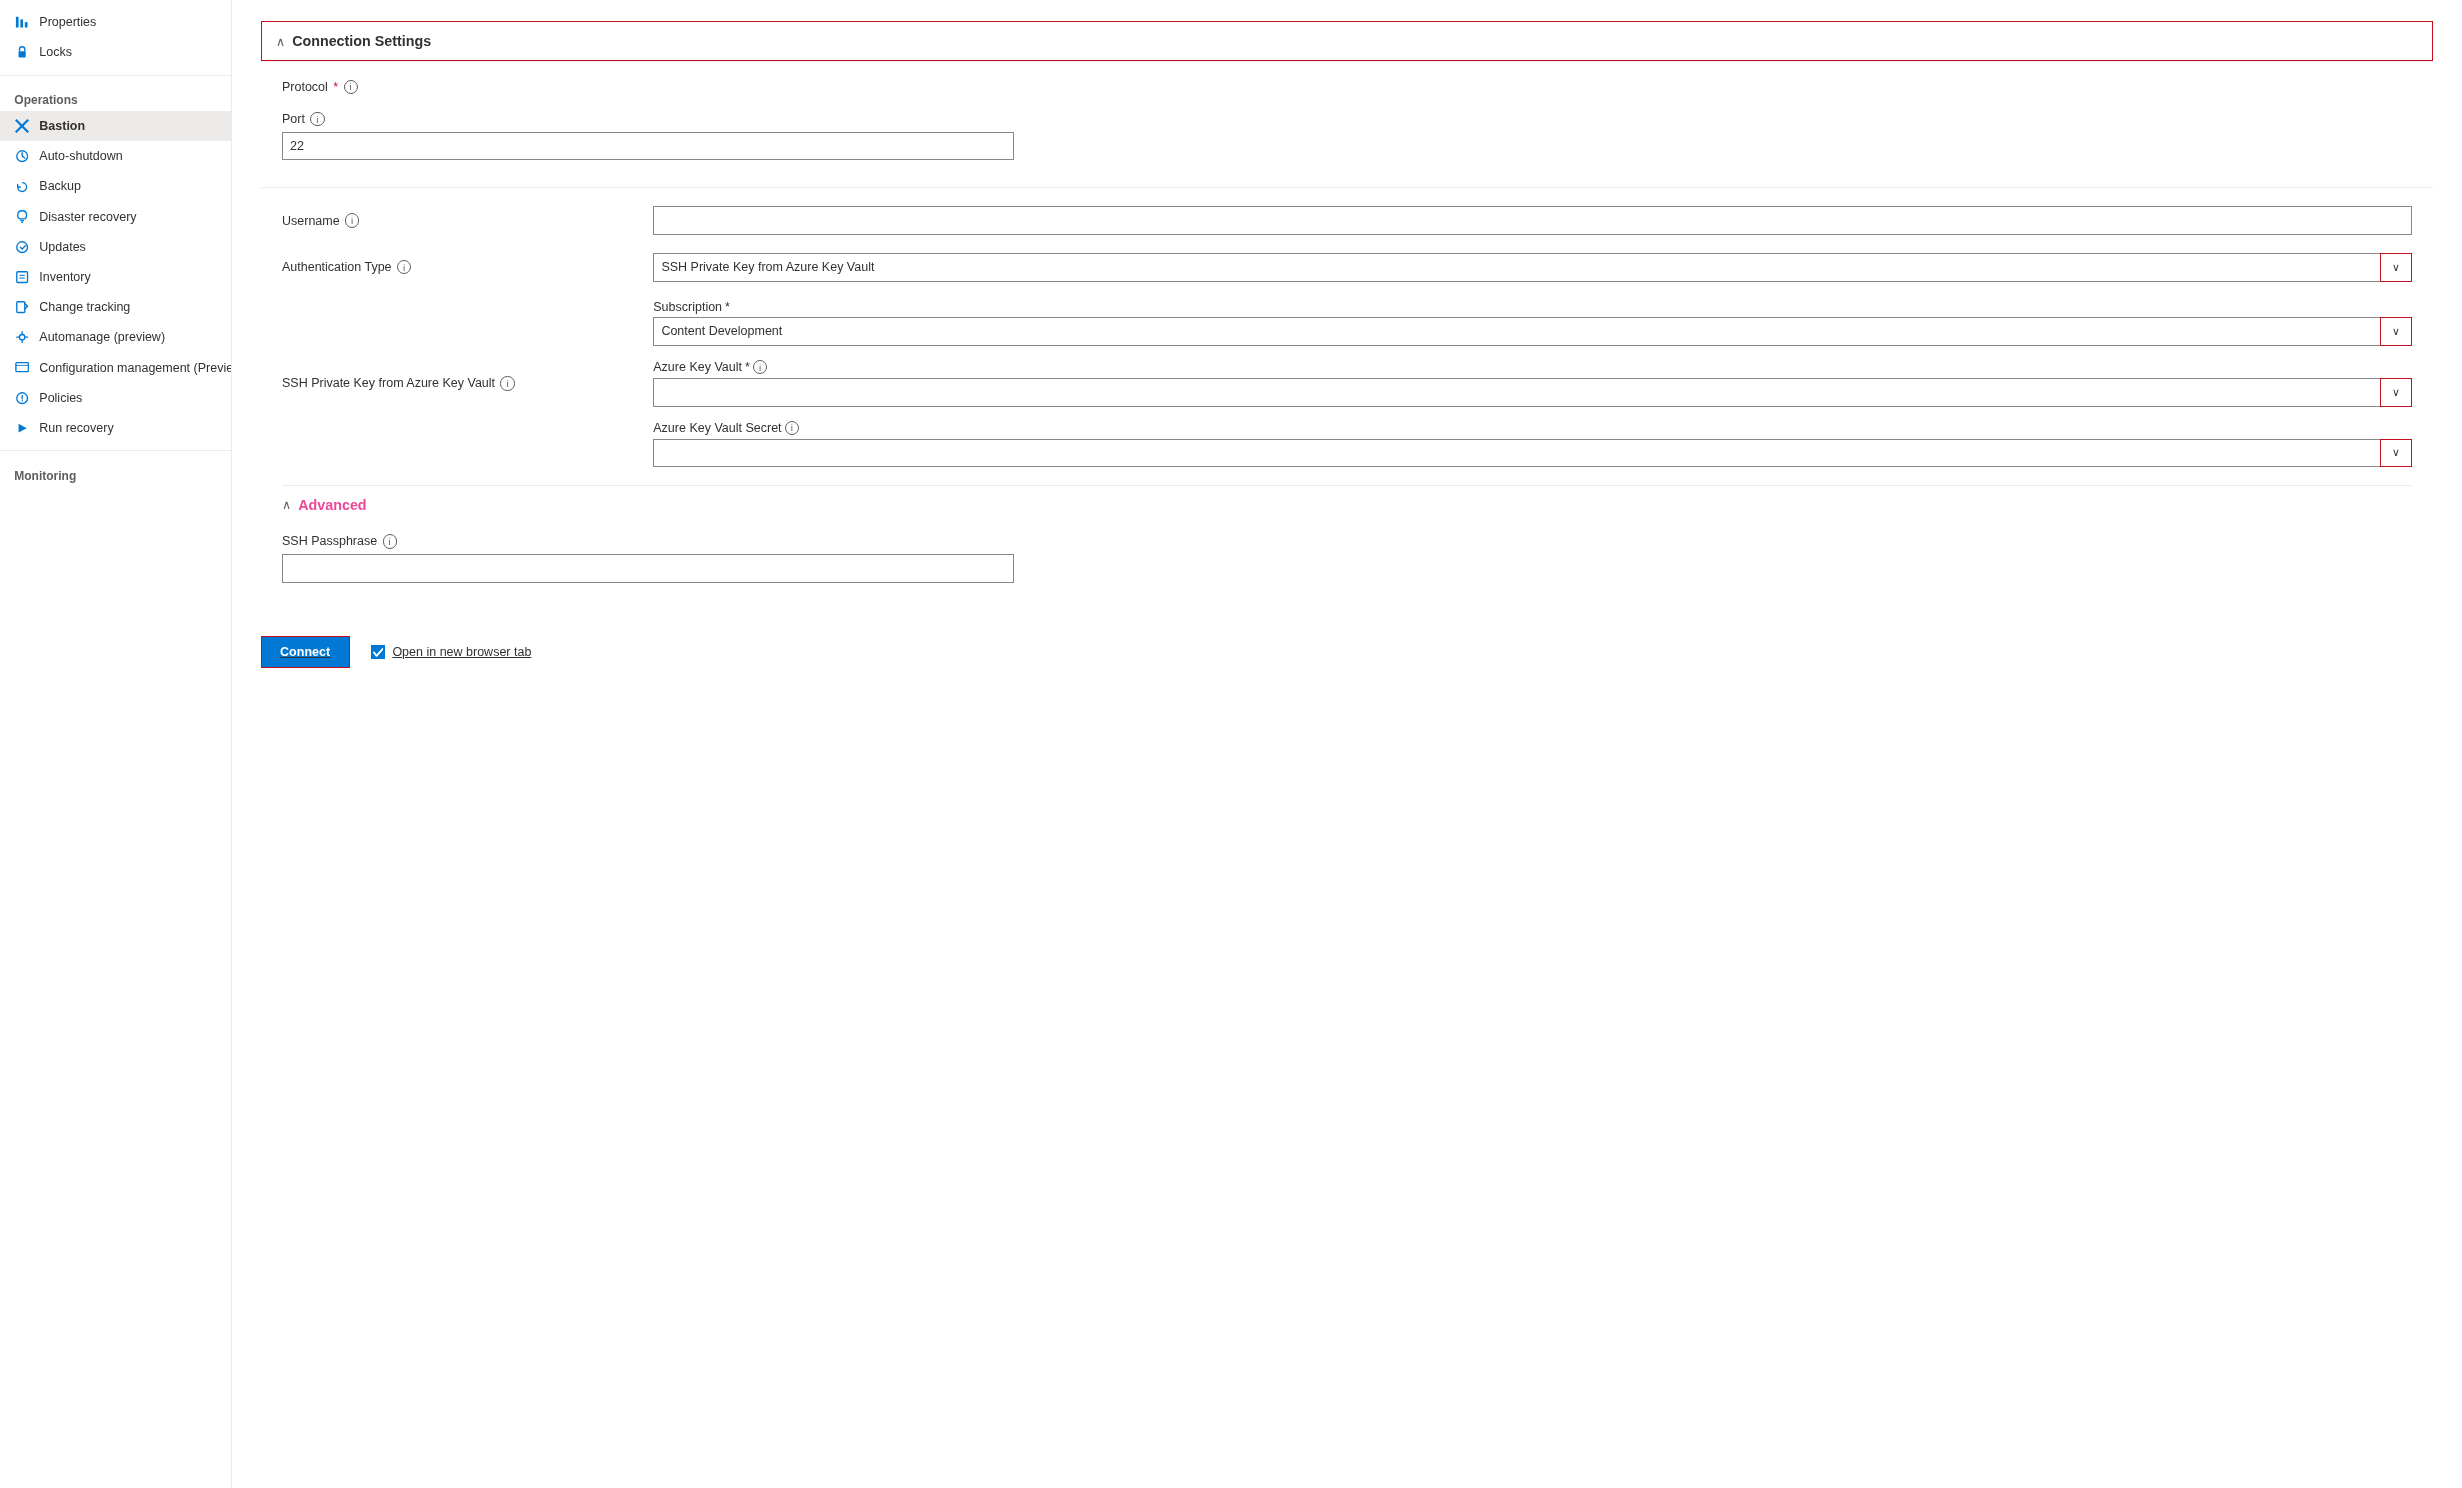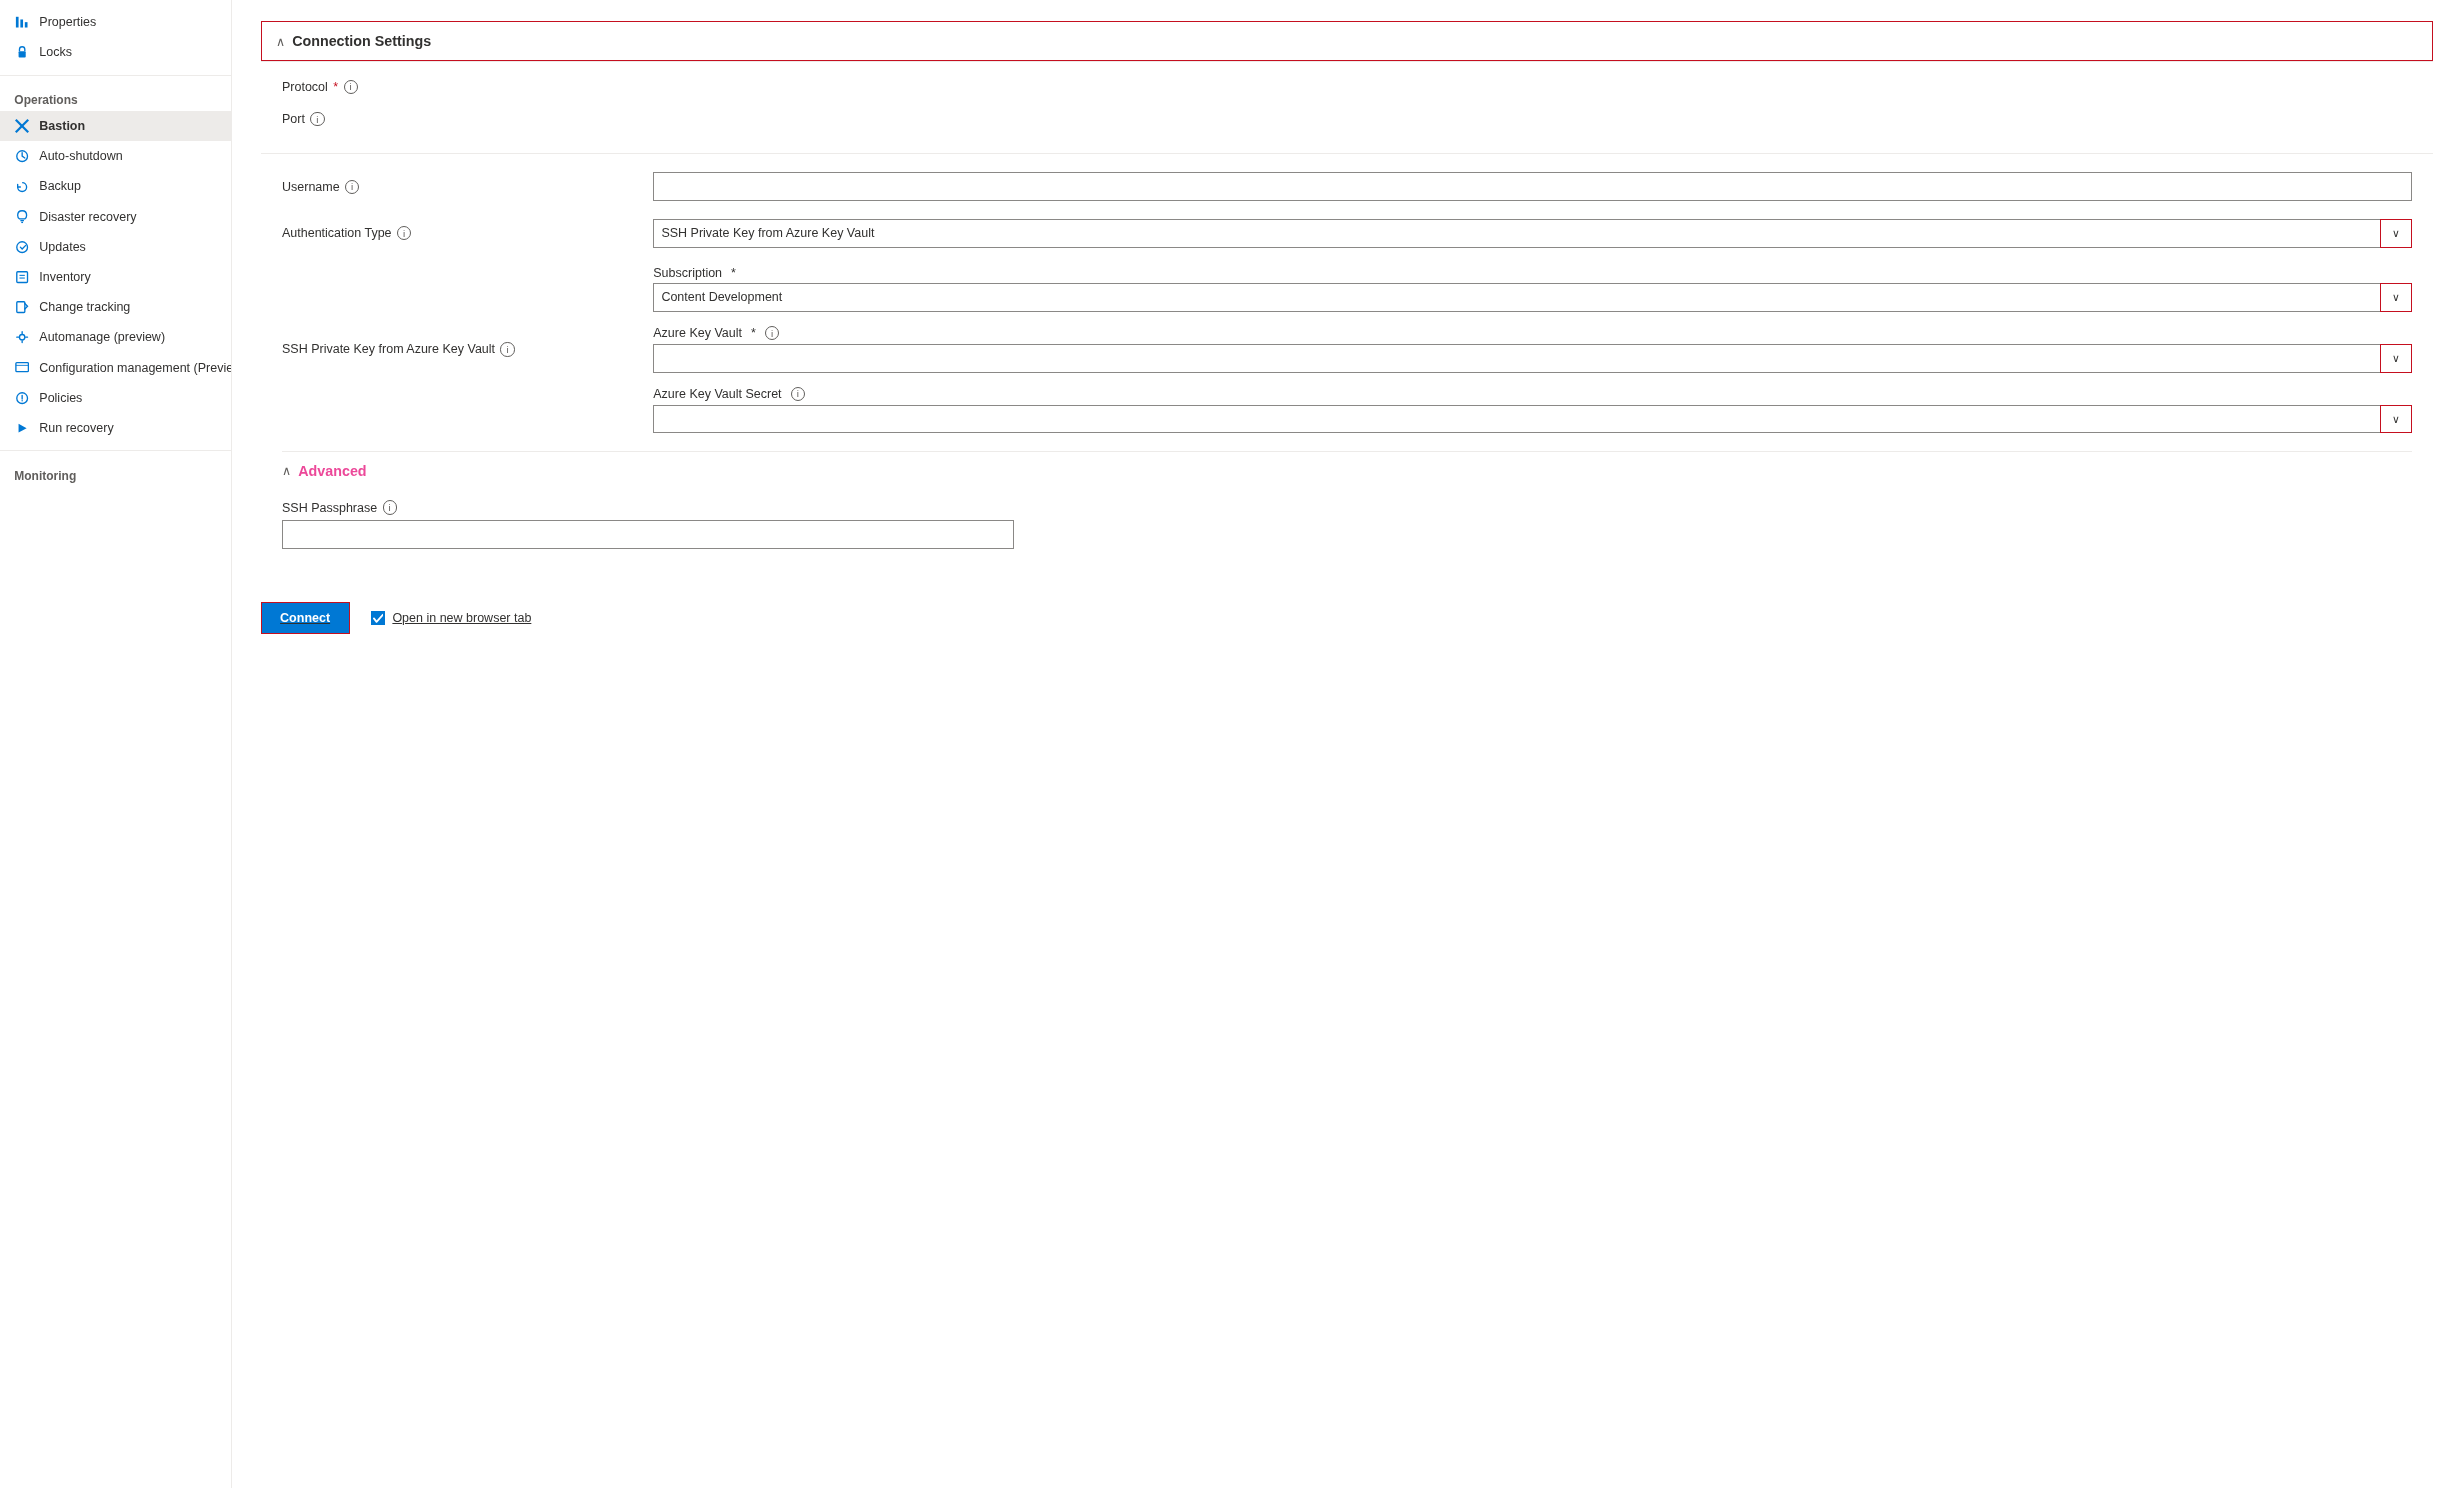--- a/index.html
+++ b/index.html
@@ -204,21 +204,21 @@
       display: flex;
       flex-direction: column;
       gap: 14.3px;
     }
     .sub-field-label {
       font-size: 12.5px;
       color: #323130;
       margin-bottom: 3.6px;
       display: flex;
       align-items: center;
-      gap: 9px;
+      gap: 3px;
     }
 
     
     .advanced-header {
       display: flex;
       align-items: center;
       gap: 7.1px;
       padding: 10.7px 0;
       cursor: pointer;
       border-top: 0.9px solid #edebe9;
@@ -440,20 +440,21 @@
           <span class="required">*</span>
           <span class="info-icon">i</span>
         </div>
       </div>
 
       <div class="port-section">
         <div class="field-label">
           <span>Port</span>
           <span class="info-icon">i</span>
         </div>
+        <input type="text" class="text-input port-input" value="22" style="">
       </div>
 
       <hr class="form-divider">
 
       <div class="two-col-row">
         <div class="col-label">
           <span>Username</span>
           <span class="info-icon">i</span>
         </div>
         <div class="col-control">

